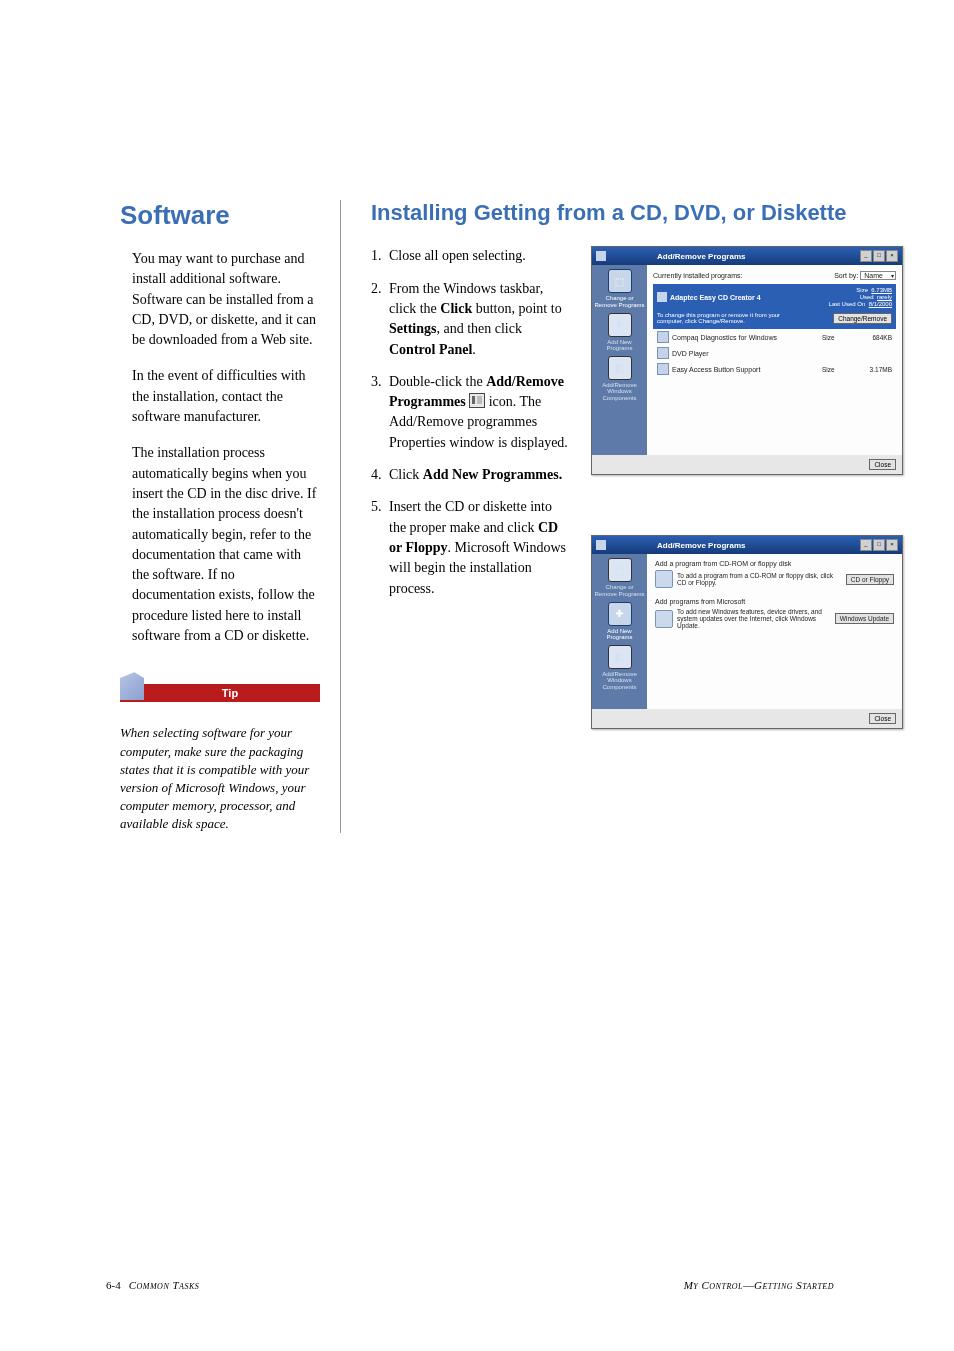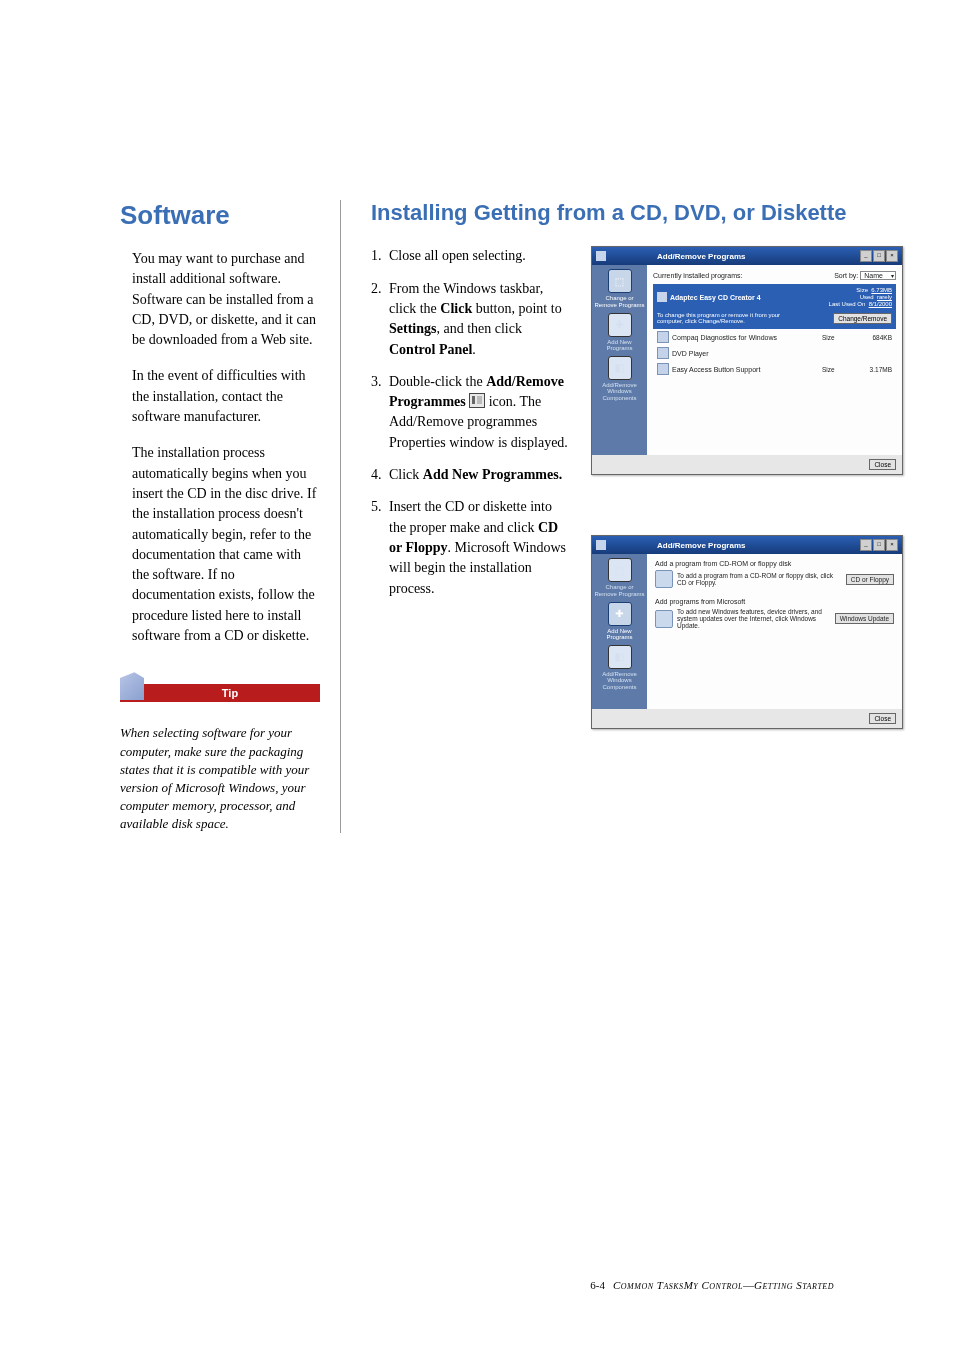--- a/index.html
+++ b/index.html
@@ -378,24 +378,24 @@
 .tip-body {
   font-style: italic;
   font-size: 13px;
   line-height: 1.4;
   margin-top: 22px;
 }
 
 .footer {
   position: absolute;
   bottom: 60px;
-  left: 128px;
+  left: 106px;
   right: 120px;
   display: flex;
-  justify-content: flex-end;
+  justify-content: space-between;
   font-size: 11px;
   font-family: "Times New Roman", Times, serif;
 }
 
 .footer .lf {
   display: flex;
   gap: 8px;
 }
 
 .small-caps { font-variant: small-caps; letter-spacing: 0.5px; font-style: italic; }

